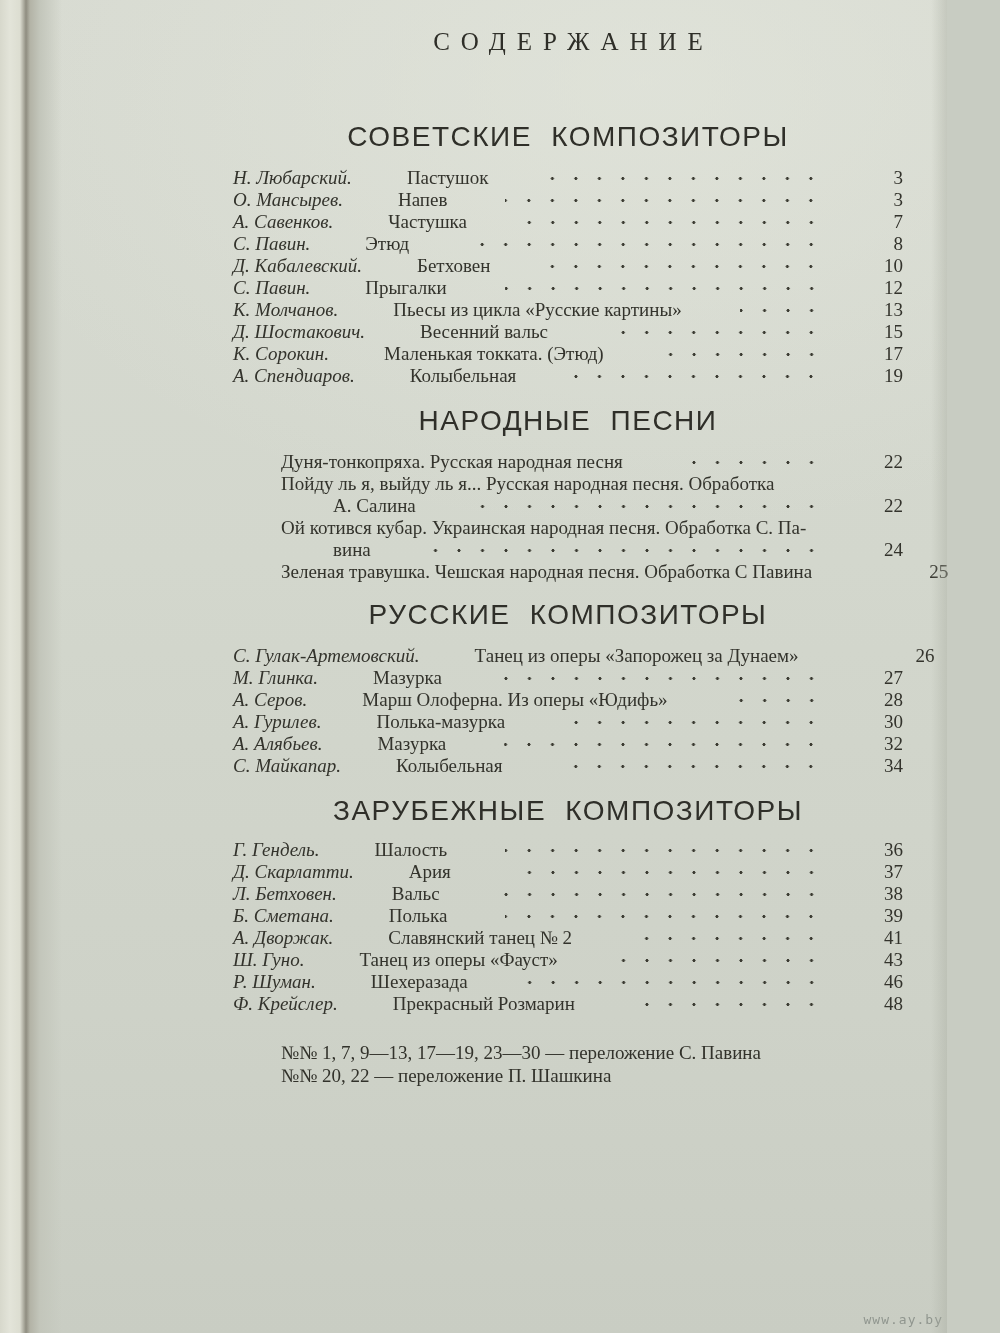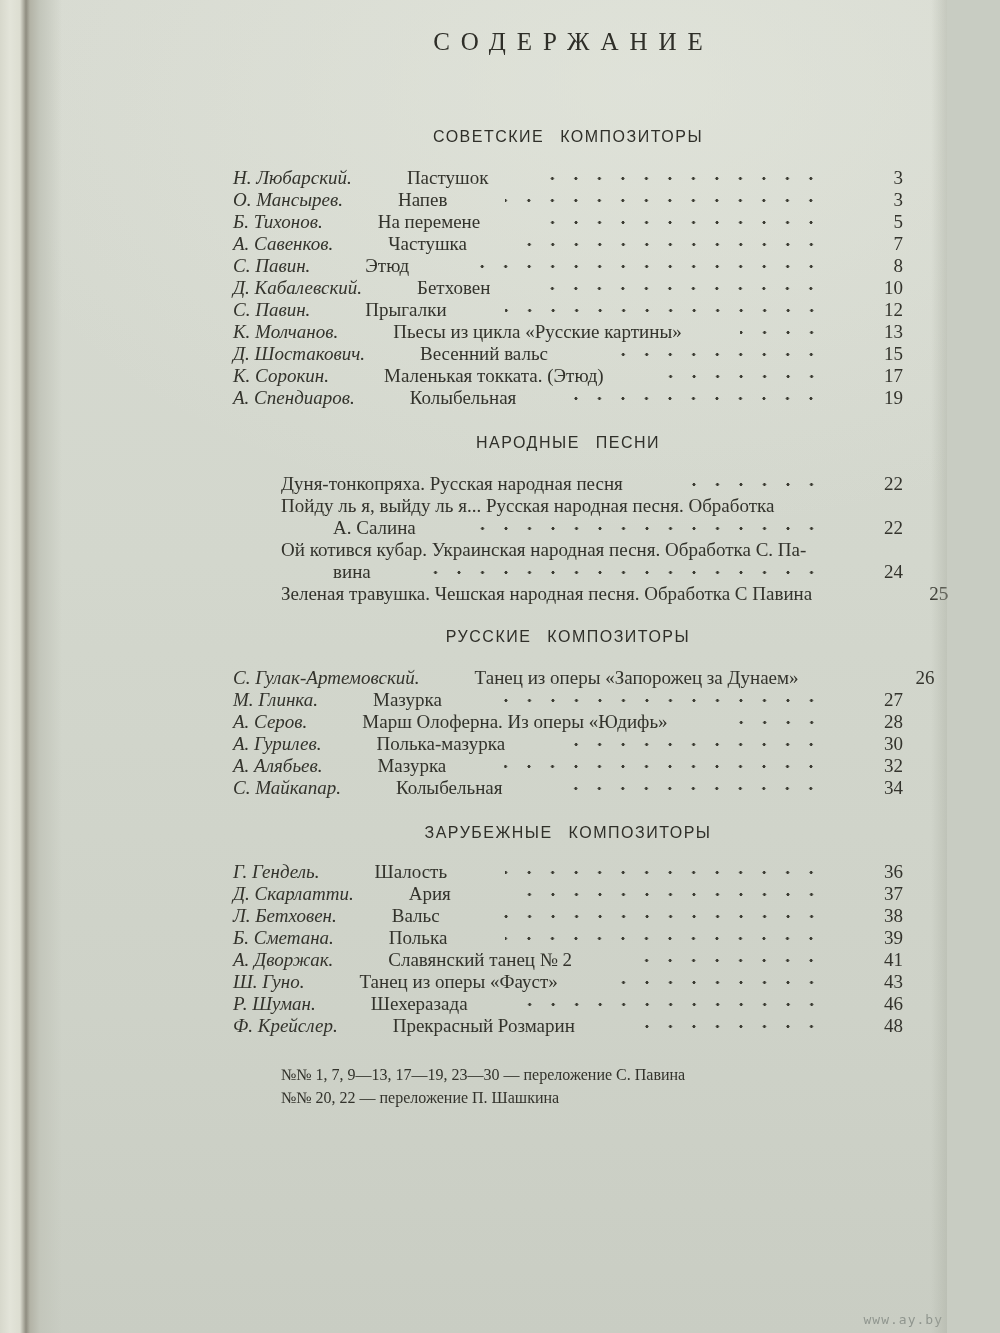--- a/index.html
+++ b/index.html
@@ -35,21 +35,21 @@
   .toc-title{
     margin:0;padding-top:26px;
     text-align:center;
     font-size:25px;line-height:31px;font-weight:normal;
     letter-spacing:11px;text-indent:11px;
     color:#2e2e28;
   }
   .sec-heading{
     margin:0;text-align:center;
     font-family:"Liberation Sans", sans-serif;
-    font-size:16px;line-height:24px;font-weight:500;
+    font-size:28px;line-height:24px;font-weight:500;
     letter-spacing:1.5px;word-spacing:10px;
     color:#2f2f29;
   }
   .mt-h1{margin-top:68px}
   .mt-h2{margin-top:22px}
   .mt-h3{margin-top:20px}
   .mt-h4{margin-top:22px}
 
   .rows{margin-top:18px}
   .rows-last{margin-top:16px}
@@ -65,21 +65,21 @@
     flex:1 1 auto;min-width:0;height:14px;margin-left:10px;align-self:center;
     background-image:radial-gradient(circle, #3a3a31 1.3px, rgba(0,0,0,0) 1.8px);
     background-size:23.5px 5px;
     background-repeat:repeat-x;
     background-position:right 2px bottom 4px;
   }
   .row[data-dots="false"] .leader{background-image:none}
   .row[data-indent="true"]{padding-left:52px}
   .row .p{flex:0 0 auto;min-width:30px;text-align:right}
 
-  .footnotes{margin-top:26px;padding-left:48px;font-size:16px;line-height:23px;color:#32322b}
+  .footnotes{margin-top:26px;padding-left:48px;font-size:19px;line-height:23px;color:#32322b}
   .footnotes .fn{white-space:nowrap}
 
   .watermark{
     position:absolute;right:4px;bottom:6px;
     font-family:"DejaVu Sans Mono", monospace;
     font-size:13px;letter-spacing:1px;color:#90968f;
   }
 </style>
 </head>
 <body>
@@ -95,26 +95,20 @@
           <span class="a">Н. Любарский.</span>
           <span class="t">Пастушок</span>
           <span class="leader"></span>
           <span class="p">3</span>
         </div>
         <div class="row" data-dots="true" data-indent="false">
           <span class="a">О. Мансырев.</span>
           <span class="t">Напев</span>
           <span class="leader"></span>
           <span class="p">3</span>
-        </div>
-        <div class="row" data-dots="true" data-indent="false">
-          <span class="a">Б. Тихонов.</span>
-          <span class="t">На перемене</span>
-          <span class="leader"></span>
-          <span class="p">5</span>
         </div>
         <div class="row" data-dots="true" data-indent="false">
           <span class="a">А. Савенков.</span>
           <span class="t">Частушка</span>
           <span class="leader"></span>
           <span class="p">7</span>
         </div>
         <div class="row" data-dots="true" data-indent="false">
           <span class="a">С. Павин.</span>
           <span class="t">Этюд</span>

